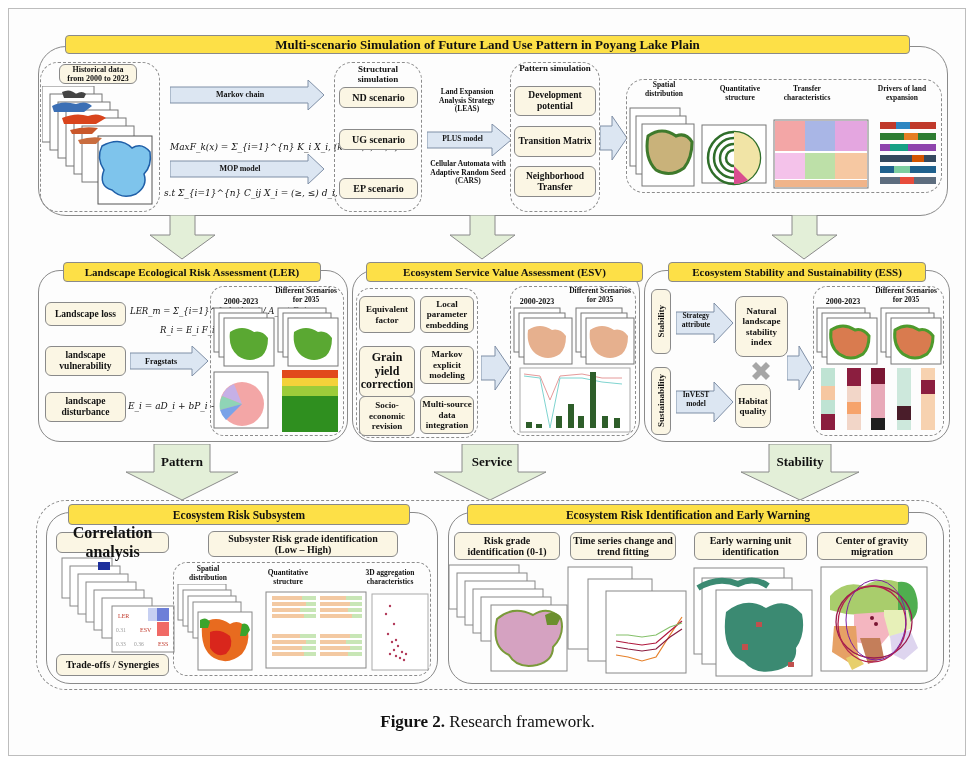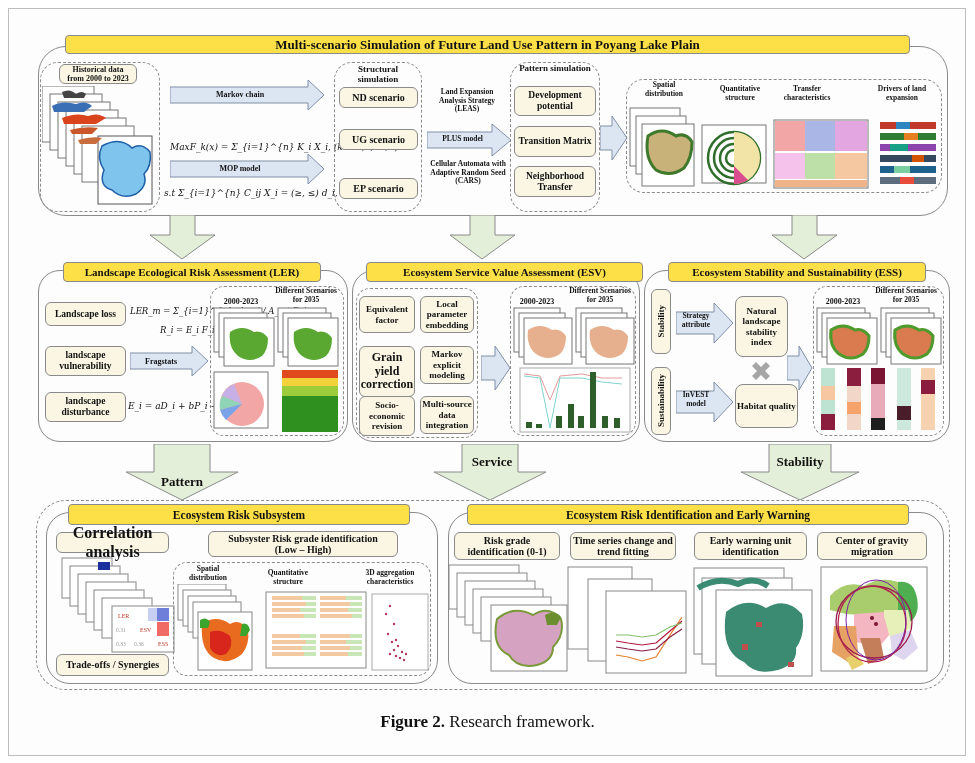--- a/index.html
+++ b/index.html
@@ -220,21 +220,21 @@
 </svg>
 <div class="label" style="left:676px;top:312px;width:40px;font-size:7.5px;">Strategy attribute</div>
 <svg class="abs" style="left:676px;top:382px" width="58" height="40">
   <polygon points="0,9 38,9 38,0 57,20 38,40 38,31 0,31" fill="#dce6f2" stroke="#7f8fa6"></polygon>
 </svg>
 <div class="label" style="left:676px;top:391px;width:40px;font-size:7.5px;">InVEST model</div>
 <div class="cream" style="left:735px;top:296px;width:53px;height:61px;font-size:9px;border-radius:8px;">Natural landscape stability index</div>
 <svg class="abs" style="left:748px;top:358px" width="26" height="26">
   <path d="M4 8 L8 4 L13 9 L18 4 L22 8 L17 13 L22 18 L18 22 L13 17 L8 22 L4 18 L9 13Z" fill="#a6a6a6"></path>
 </svg>
-<div class="cream" style="left:735px;top:384px;width:63px;height:44px;font-size:9px;border-radius:8px;">Habitat quality</div>
+<div class="cream" style="left:735px;top:384px;width:36px;height:44px;font-size:9px;border-radius:8px;">Habitat quality</div>
 <svg class="abs" style="left:787px;top:346px" width="26" height="44">
   <polygon points="0,10 12,10 12,0 25,22 12,44 12,34 0,34" fill="#dce6f2" stroke="#7f8fa6"></polygon>
 </svg>
 <div class="dotted" style="left:813px;top:286px;width:131px;height:150px;border-radius:14px;"></div>
 <div class="label" style="left:816px;top:297px;width:54px;font-size:8px;">2000-2023</div>
 <div class="label" style="left:870px;top:287px;width:72px;font-size:7.5px;">Different Scenarios for 2035</div>
 <svg class="abs" style="left:815px;top:306px" width="128" height="128">
   <rect x="2" y="2" width="48" height="44" fill="#fff" stroke="#777"></rect>
     <rect x="7" y="7" width="48" height="44" fill="#fff" stroke="#777"></rect>
     <rect x="12" y="12" width="50" height="46" fill="#fff" stroke="#777"></rect>
@@ -256,21 +256,21 @@
     <rect x="82" y="62" width="14" height="62" fill="#cde8dc"></rect>
       <rect x="82" y="100" width="14" height="14" fill="#4a1d2a"></rect>
     <rect x="106" y="62" width="14" height="62" fill="#f7d2b0"></rect>
       <rect x="106" y="74" width="14" height="14" fill="#8b1e3f"></rect>
   </g>
 </svg>
 
 <svg class="abs" style="left:124px;top:444px" width="116" height="56">
   <polygon points="30,0 86,0 86,28 114,28 58,56 2,28 30,28" fill="#e3efd8" stroke="#8a8a8a"></polygon>
 </svg>
-<div class="label" style="left:152px;top:455px;width:60px;font-size:13px;margin-top:20px;">Pattern</div>
+<div class="label" style="left:152px;top:455px;width:60px;font-size:13px;">Pattern</div>
 <svg class="abs" style="left:432px;top:444px" width="116" height="56">
   <polygon points="30,0 86,0 86,28 114,28 58,56 2,28 30,28" fill="#e3efd8" stroke="#8a8a8a"></polygon>
 </svg>
 <div class="label" style="left:460px;top:455px;width:64px;font-size:13px;">Service</div>
 <svg class="abs" style="left:739px;top:444px" width="122" height="56">
   <polygon points="30,0 92,0 92,28 120,28 61,56 2,28 30,28" fill="#e3efd8" stroke="#8a8a8a"></polygon>
 </svg>
 <div class="label" style="left:768px;top:455px;width:64px;font-size:13px;">Stability</div>
 
 <div class="dotted" style="left:36px;top:500px;width:914px;height:190px;border-radius:30px;"></div>

